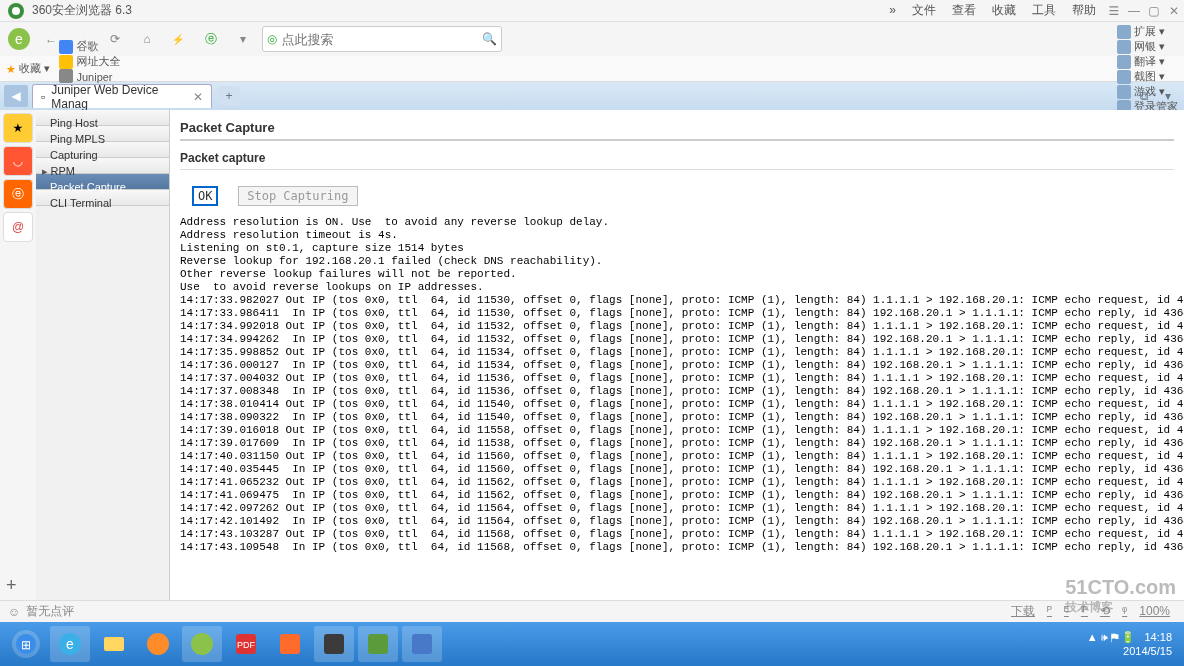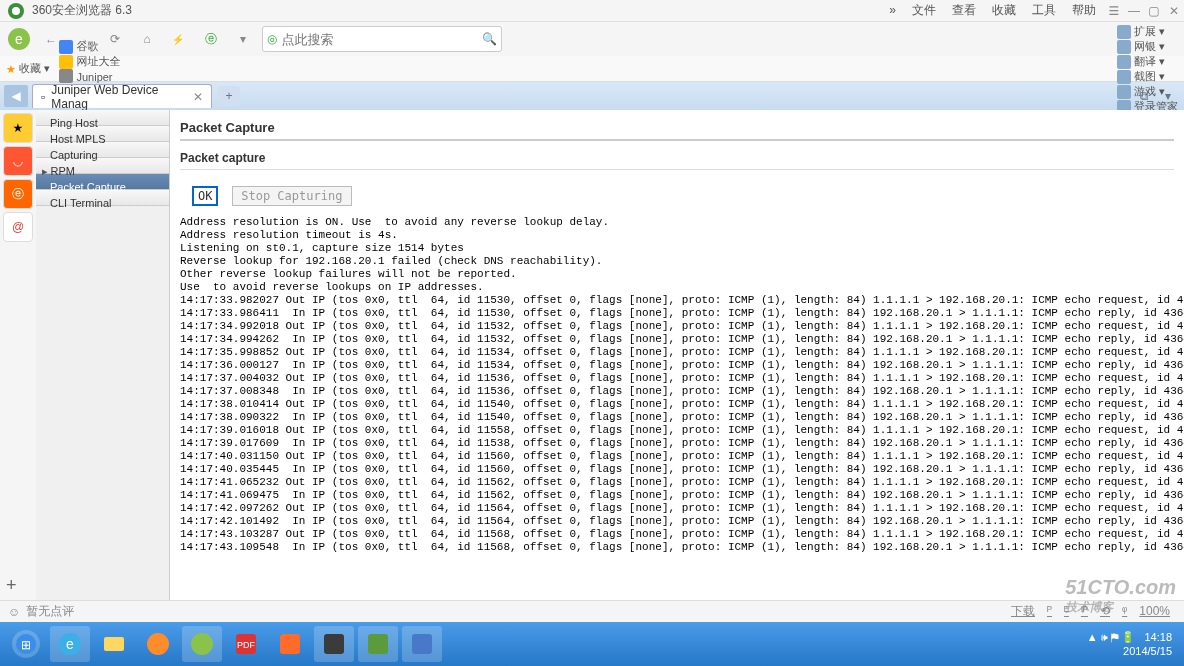--- a/index.html
+++ b/index.html
@@ -35,32 +35,32 @@
 .content { position:absolute; left:36px; top:110px; width:1148px; height:490px; display:flex; background:#fff; }
 .navpanel { width:134px; background:#f0f0f0; border-right:1px solid #ccc; }
 .navitem { height:16px; line-height:26px; padding-left:14px; font-size:11px; color:#333; background:linear-gradient(#f8f8f8,#e8e8e8); border-bottom:1px solid #ccc; cursor:pointer; }
 .navitem.expand { padding-left:6px; }
 .navitem.expand::before { content:"▸ "; color:#555; }
 .navitem.selected { background:linear-gradient(#6a8db8,#5578a0); color:#fff; }
 .main { flex:1; padding:6px 10px; overflow:auto; }
 .section-h { font-size:13px; font-weight:bold; color:#333; border-bottom:2px solid #ccc; padding:4px 0; margin-bottom:6px; }
 .section-h2 { font-size:12px; font-weight:bold; color:#333; border-bottom:1px solid #ddd; padding:4px 0; margin-bottom:10px; }
 .btnrow { margin:16px 0 10px 12px; }
-.okbtn { display:inline-block; border:2px solid #06c; padding:1px 4px; font-family:monospace; font-size:12px; color:#333; cursor:pointer; margin-right:10px; }
+.okbtn { display:inline-block; border:2px solid #06c; padding:1px 4px; font-family:monospace; font-size:12px; color:#333; cursor:pointer; margin-right:16px; }
 .stopbtn { display:inline-block; width:120px; text-align:center; border:1px solid #bbb; background:#f4f4f4; padding:2px 6px; font-family:monospace; font-size:12px; color:#999; cursor:pointer; }
 .log { font-family:"Courier New",monospace; font-size:11px; line-height:13px; color:#000; white-space:pre; margin-top:6px; }
 .statusbar { position:absolute; left:0; top:600px; width:1184px; height:22px; background:#f5f5f5; border-top:1px solid #ddd; display:flex; align-items:center; padding:0 8px; font-size:12px; color:#888; }
 .statusbar .spacer { flex:1; }
 .statusbar .st { margin:0 6px; cursor:pointer;text-decoration:underline; }
 .taskbar { position:absolute; left:0; top:622px; width:1184px; height:44px; background:linear-gradient(#4a9be8,#2678c8); display:flex; align-items:center; padding:0 4px; }
 .taskbar .tbtn { width:40px; height:36px; margin:0 2px; display:flex; align-items:center; justify-content:center; cursor:pointer; border-radius:3px; }
 .taskbar .tbtn.active { background:rgba(255,255,255,.2); }
 .taskbar .spacer { flex:1; }
 .taskbar .tray { color:#fff; font-size:11px; text-align:right; line-height:14px; padding-right:8px; }
-.watermark { position:absolute; right:8px; bottom:50px; color:rgba(120,120,120,.5); font-size:20px; font-weight:bold; pointer-events:none;font-style:italic; }
+.watermark { position:absolute; right:8px; bottom:50px; color:rgba(120,120,120,.5); font-size:20px; font-weight:bold; pointer-events:none; }
 .watermark .sub { font-size:12px; display:block; }
 svg { display:block; }
 </style>
 </head>
 <body>
 
 <div class="titlebar">
   <span class="logo">
     <svg viewBox="0 0 20 20">
         <circle cx="10" cy="10" r="8" fill="#3b8e3b"></circle>
@@ -136,21 +136,21 @@
   <div class="sb" style="background:#ffcc33;">★</div>
   <div class="sb" style="background:#ff5533;color:#fff;">◡</div>
   <div class="sb" style="background:#ff6600;color:#fff;">ⓔ</div>
   <div class="sb" style="color:#d44;">@</div>
   <span class="addbtn">+</span>
 </div>
 
 <div class="content">
   <div class="navpanel" id="navpanel">
       <div class="navitem">Ping Host</div>
-      <div class="navitem">Host MPLS</div>
+      <div class="navitem">Ping MPLS</div>
       <div class="navitem">Capturing</div>
       <div class="navitem expand">RPM</div>
       <div class="navitem selected">Packet Capture</div>
       <div class="navitem">CLI Terminal</div>
     </div>
   <div class="main">
     <div class="section-h">Packet Capture</div>
     <div class="section-h2">Packet capture</div>
     <div class="btnrow">
       <span class="okbtn">OK</span>

